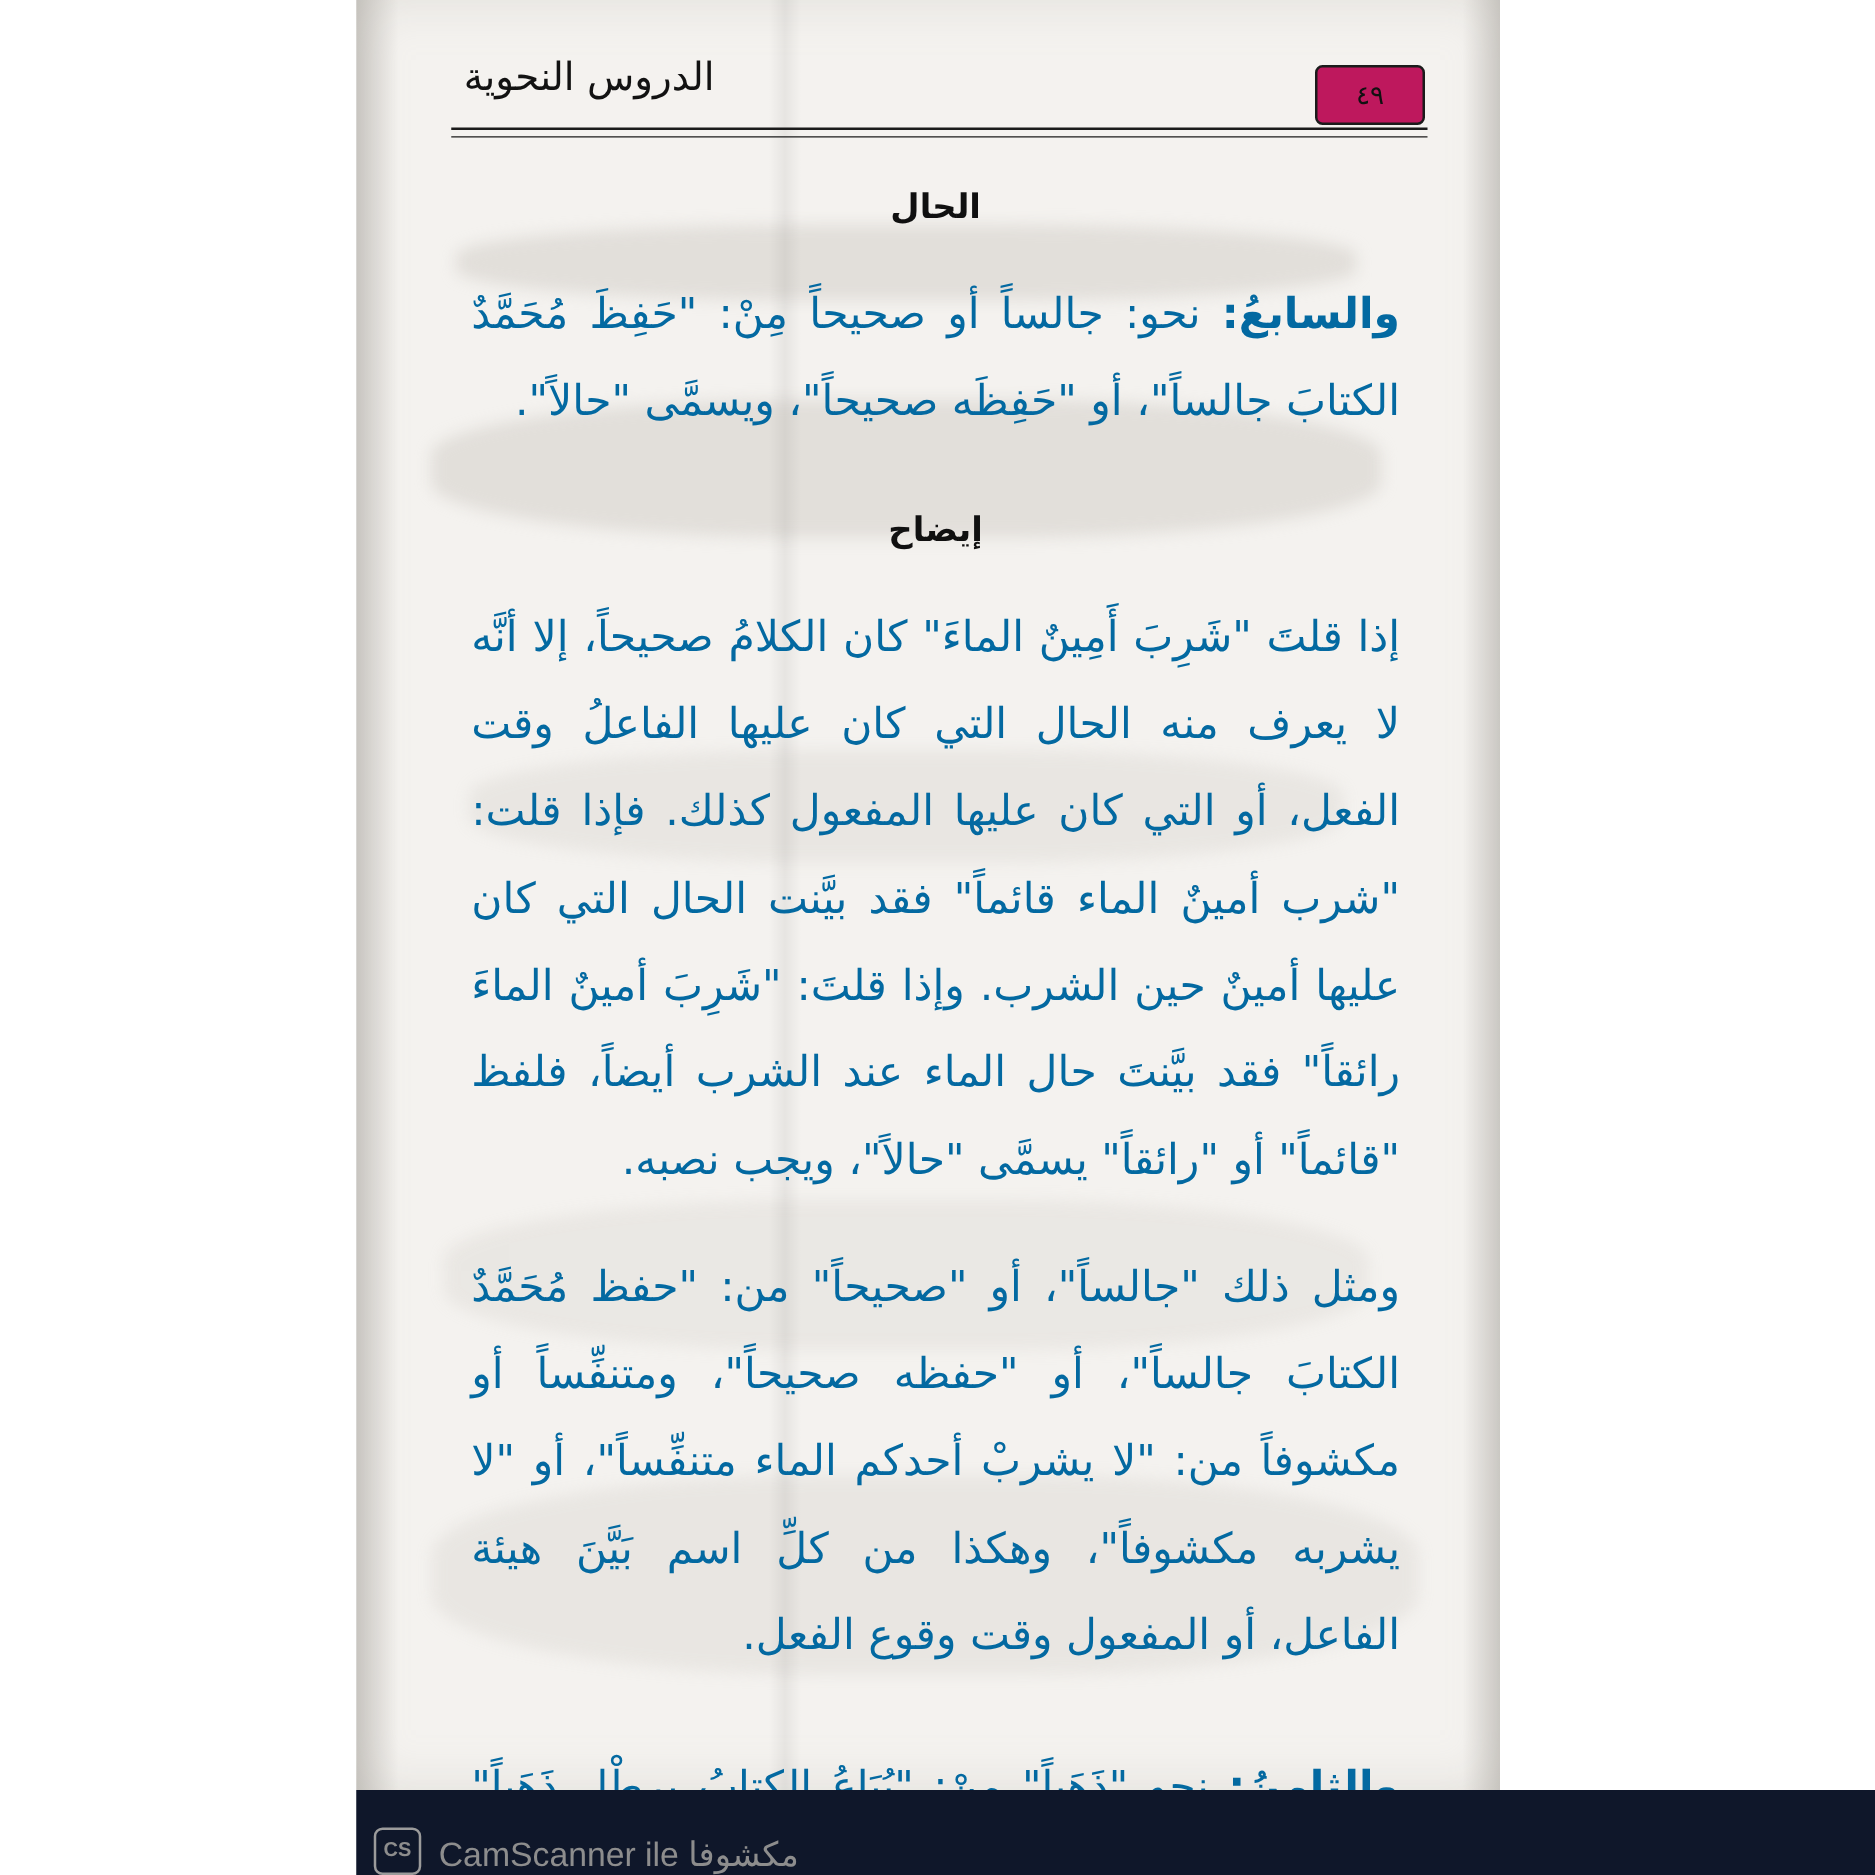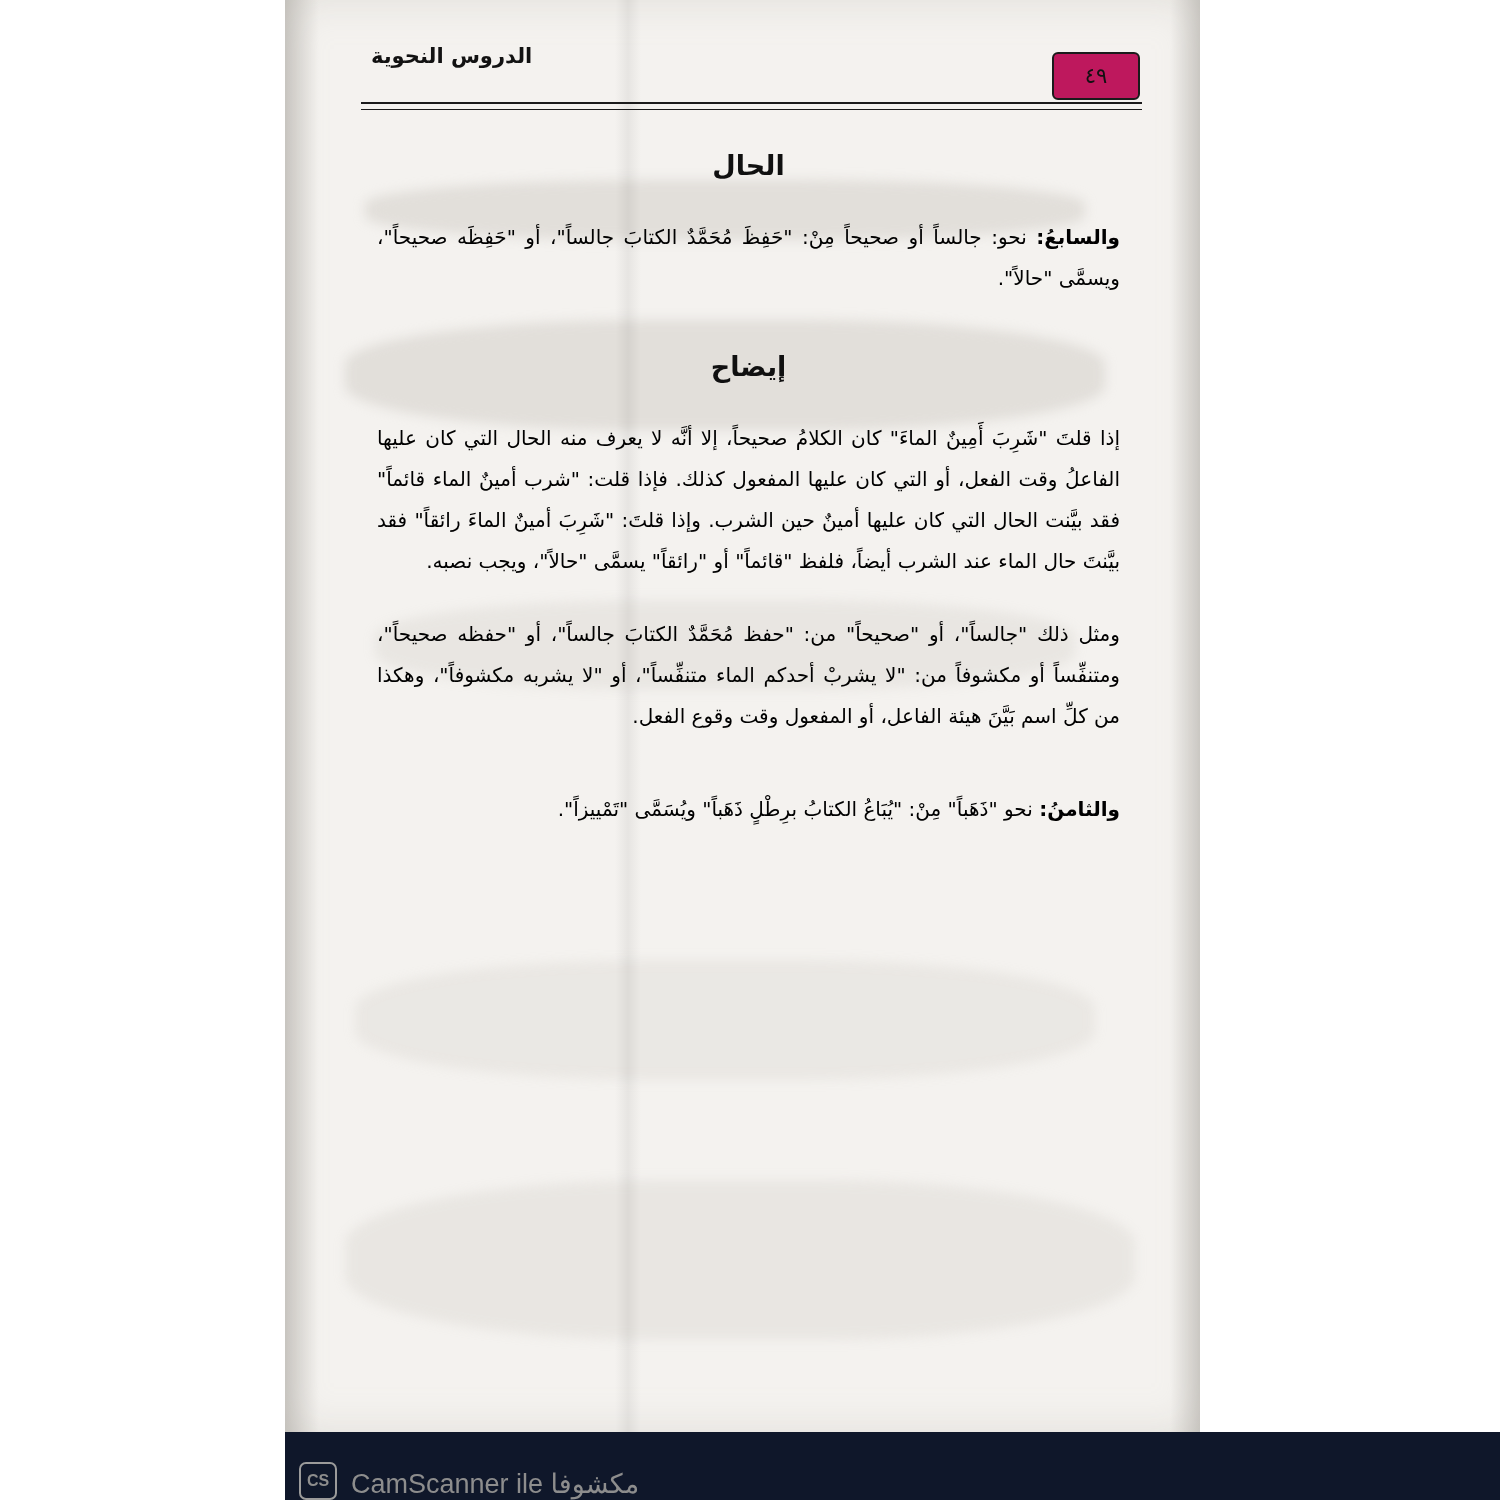--- a/index.html
+++ b/index.html
@@ -91,22 +91,22 @@
     font-family: "DejaVu Sans", sans-serif;
     font-size: 21px;
     color: #111;
     letter-spacing: 1px;
   }
   .book-title {
     position: absolute;
     left: 28px;
     top: 2px;
     font-family: "DejaVu Sans", sans-serif;
-    font-size: 21px;
-    font-weight: bold;
+    font-size: 31px;
+    font-weight: normal;
     color: #121212;
     white-space: nowrap;
   }
 
   
   .content {
     position: absolute;
     left: 92px;
     right: 80px;
     top: 138px;
@@ -119,25 +119,25 @@
     font-weight: bold;
     margin: 0;
     line-height: 1.6;
     color: #101010;
   }
   .h-hal { margin-top: 6px; }
   .h-idah { margin-top: 46px; }
   .h-tamyiz { margin-top: 96px; }
 
   .para {
-    font-size: 20px;
+    font-size: 34px;
     line-height: 2.05;
     text-align: justify;
     margin: 30px 0 0 0;
-    color: #000000;
+    color: #0369a1;
   }
   .para b { font-weight: bold; }
   .para-last { margin-top: 32px; }
   .para-tamyiz { margin-top: 52px; }
 
   
   .footer {
     position: absolute;
     left: 285px;
     right: 0;

